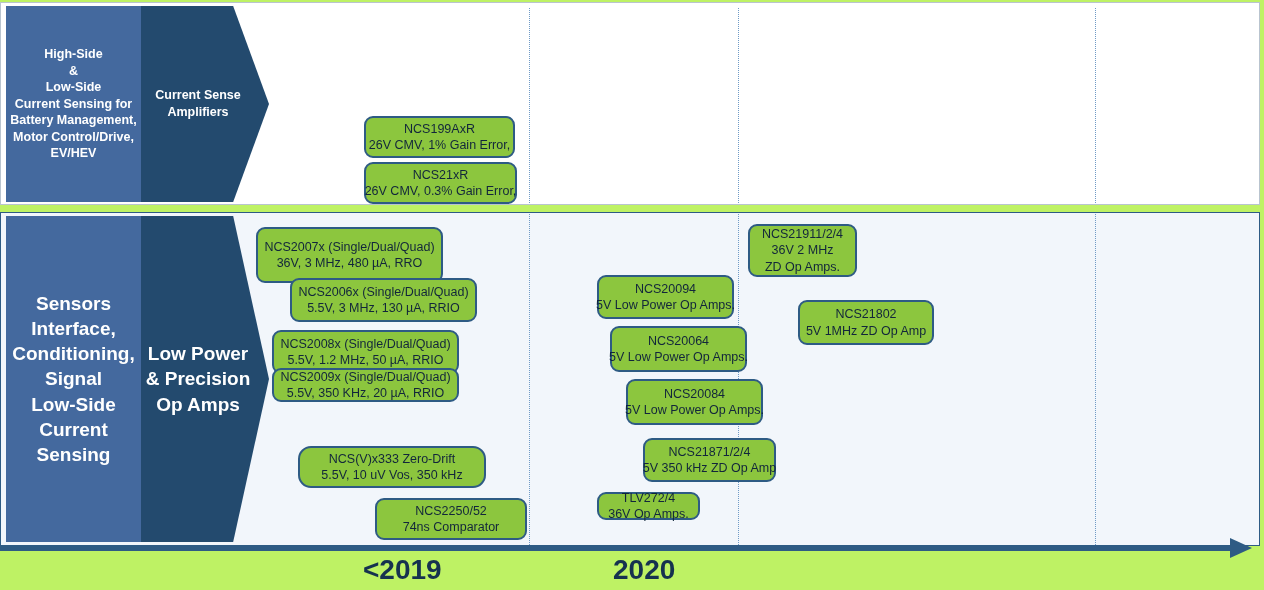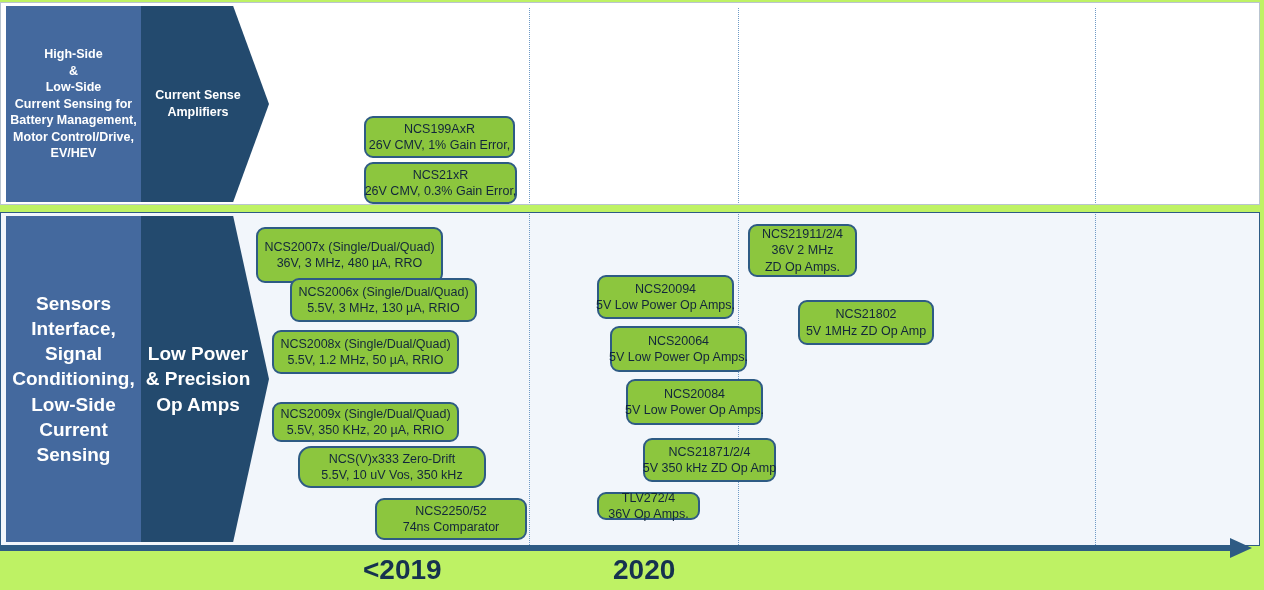--- a/index.html
+++ b/index.html
@@ -178,22 +178,22 @@
   </div>
   <div class="prod" style="left:364px; top:162px; width:153px; height:42px;">
     <span class="l1">NCS21xR</span>
     <span class="l2">26V CMV, 0.3% Gain Error,</span>
   </div>
 
   <div class="cat-block cat-bottom">
     <div>
       <span>Sensors</span>
       <span>Interface,</span>
+      <span>Conditioning,</span>
       <span>Signal</span>
-      <span>Conditioning,</span>
       <span>Low-Side</span>
       <span>Current</span>
       <span>Sensing</span>
     </div>
   </div>
 
   <div class="chev chev-bottom">
     <div class="chev-inner">
       <span>Low Power</span>
       <span>&amp;</span>
@@ -207,21 +207,21 @@
     <span class="l2">36V, 3 MHz, 480 µA, RRO</span>
   </div>
   <div class="prod" style="left:267px; top:278px; width:187px; height:44px;margin-left:23px;">
     <span class="l1">NCS2006x (Single/Dual/Quad)</span>
     <span class="l2">5.5V, 3 MHz, 130 µA, RRIO</span>
   </div>
   <div class="prod" style="left:272px; top:330px; width:187px; height:44px;">
     <span class="l1">NCS2008x (Single/Dual/Quad)</span>
     <span class="l2">5.5V, 1.2 MHz, 50 µA, RRIO</span>
   </div>
-  <div class="prod" style="left:272px; top:402px; width:187px; height:40px;">
+  <div class="prod" style="left:272px; top:368px; width:187px; height:34px;">
     <span class="l1">NCS2009x (Single/Dual/Quad)</span>
     <span class="l2">5.5V, 350 KHz, 20 µA, RRIO</span>
   </div>
   <div class="prod" style="left:298px; top:446px; width:188px; height:42px;border-radius:13px;">
     <span class="l1">NCS(V)x333 Zero-Drift</span>
     <span class="l2">5.5V, 10 uV Vos, 350 kHz</span>
   </div>
   <div class="prod" style="left:375px; top:498px; width:152px; height:42px;">
     <span class="l1">NCS2250/52</span>
     <span class="l2">74ns Comparator</span>

